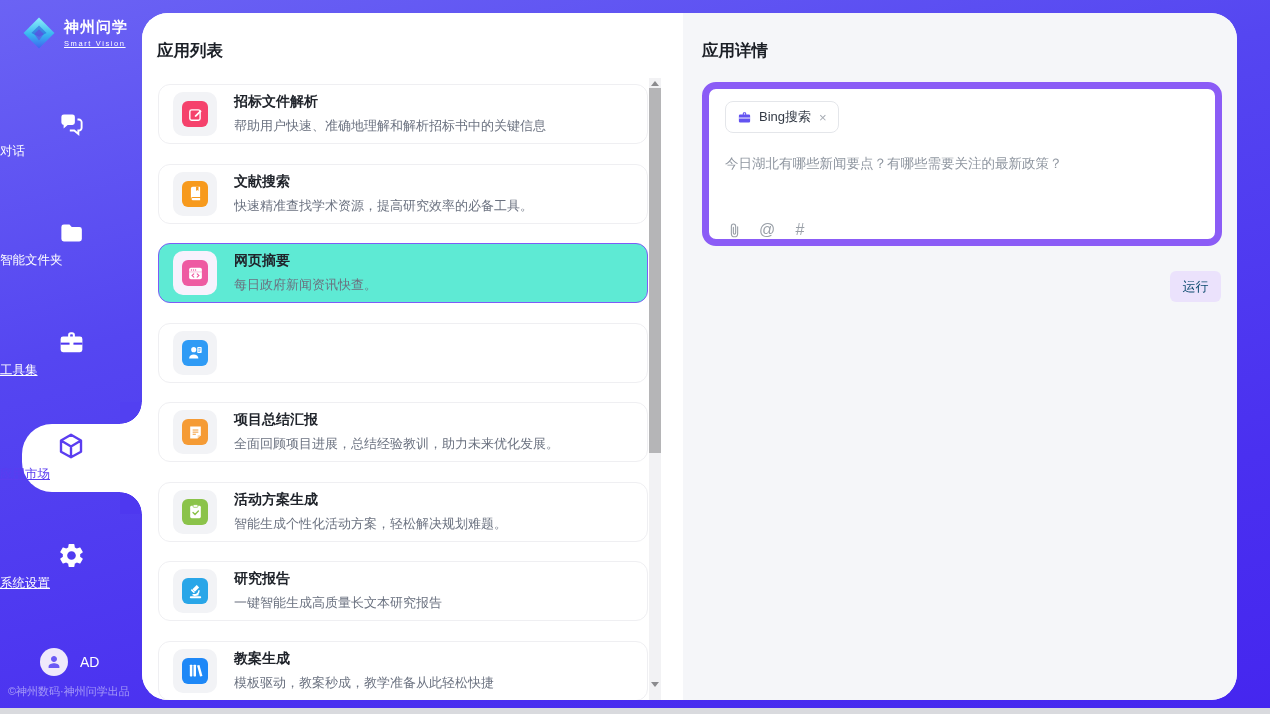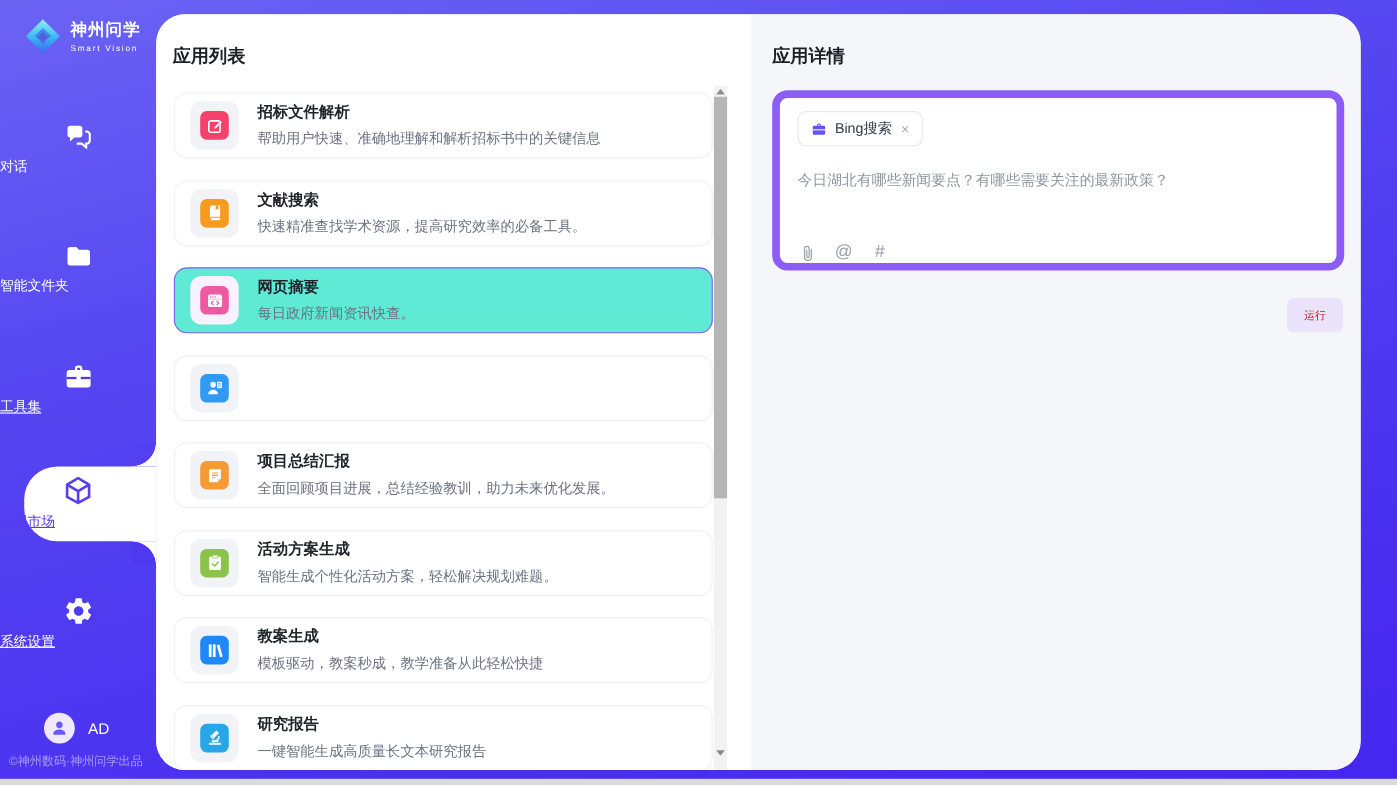--- a/index.html
+++ b/index.html
@@ -9,21 +9,21 @@
     position:relative;
     background:linear-gradient(165deg,#6b63f4 0%,#5546f1 35%,#4a30f0 75%,#4526ef 100%);
   }
   .bottom-edge { position:absolute; left:0; right:0; bottom:0; height:6px; background:#d9dade; }
 
   
   .sidebar { position:absolute; left:0; top:0; width:142px; height:714px; }
   .logo { position:absolute; left:20px; top:14px; display:flex; align-items:center; gap:6px; }
   .logo-diamond { width:38px; height:38px; flex:0 0 auto; }
   .logo-text .cn { color:#fff; font-size:15px; font-weight:bold; letter-spacing:1px; white-space:nowrap; }
-  .logo-text .en { color:#fff; font-size:7.5px; letter-spacing:1.6px; white-space:nowrap; margin-top:2px; }
+  .logo-text .en { color:#fff; font-size:7.5px; letter-spacing:1.6px; white-space:nowrap; margin-top:2px;text-decoration:underline; }
 
   .nav-item { position:absolute; left:0; width:142px; text-align:left; cursor:pointer; }
   .nav-item .nicon { display:flex; justify-content:center; margin-bottom:5px; }
   .nav-item .nlabel { color:#fff; font-size:12.5px; }
   .nav-item .nlabel.u { text-decoration:underline; }
   .nav-chat { top:111px; }
   .nav-folder { top:220px; }
   .nav-tools { top:328px; }
   .nav-settings { top:541px; }
 
@@ -74,21 +74,21 @@
     background:#fff; border:7px solid #8b5cf6; border-radius:14px; cursor:text; }
   .tool-tag { position:absolute; left:16px; top:12px; height:32px; display:inline-flex; align-items:center;
     gap:7px; padding:0 10px 0 11px; background:#fff; border:1px solid #e4e6ea; border-radius:8px; cursor:default; }
   .tool-tag .tag-label { font-size:13px; color:#333a45; }
   .tag-close { font-size:13px; color:#a6abb3; cursor:pointer; line-height:1; padding:0 1px; }
   .query-text { position:absolute; left:16px; top:66px; width:480px; font-size:13.5px; color:#8f96a0; }
   .attach-row { position:absolute; left:16px; top:130px; display:flex; align-items:center; gap:15px; }
   .attach-row .tool-btn { display:flex; align-items:center; justify-content:center; width:18px; height:22px;
     color:#9aa0a8; font-size:16px; cursor:pointer; }
   .run-btn { position:absolute; right:16px; top:258px; width:51px; height:31px; border:none; border-radius:6px;
-    background:#ebe2fc; color:#b91c1c; font-size:10px; font-family:inherit; cursor:pointer; }
+    background:#ebe2fc; color:#0c4a6e; font-size:13px; font-family:inherit; cursor:pointer; }
 </style>
 </head>
 <body>
 
 <div class="sidebar">
 
   <div class="logo">
     <svg class="logo-diamond" viewBox="0 0 40 40">
       <defs>
         <linearGradient id="lg1" x1="0" y1="0" x2="1" y2="1">
@@ -257,48 +257,48 @@
               </svg>
             </div>
           </div>
           <div class="app-texts">
             <div class="app-name">活动方案生成</div>
             <div class="app-desc">智能生成个性化活动方案，轻松解决规划难题。</div>
           </div>
         </div>
         <div class="app-card">
           <div class="icon-box">
-            <div class="glyph" style="background: rgb(30, 136, 247);">
-              <svg width="17" height="17" viewBox="0 0 24 24">
-                <rect x="4" y="3.8" width="3.5" height="16.5" rx=".8" fill="#fff"></rect>
-                <rect x="9.2" y="3.8" width="3.5" height="16.5" rx=".8" fill="#fff"></rect>
-                <path d="M14.2 5.1l3.4-.9 4.2 15.4-3.4.9z" fill="#fff"></path>
-              </svg>
-            </div>
-          </div>
-          <div class="app-texts">
-            <div class="app-name">教案生成</div>
-            <div class="app-desc">模板驱动，教案秒成，教学准备从此轻松快捷</div>
-          </div>
-        </div>
-        <div class="app-card">
-          <div class="icon-box">
             <div class="glyph" style="background: rgb(41, 166, 232);">
               <svg width="17" height="17" viewBox="0 0 24 24">
                 <path d="M13.7 2.8l3.4 3.4-6 6-3.4-3.4z" fill="#fff"></path>
                 <path d="M6.8 10l3 3" stroke="#fff" stroke-width="2.2" stroke-linecap="round"></path>
                 <path d="M9.5 17.2a7 7 0 0 0 7.5-7" stroke="#fff" stroke-width="2" fill="none"></path>
                 <rect x="7.5" y="15.4" width="9" height="2.2" rx="1.1" fill="#fff"></rect>
                 <rect x="4" y="18.8" width="16" height="2.6" rx="1.3" fill="#fff"></rect>
               </svg>
             </div>
           </div>
           <div class="app-texts">
             <div class="app-name">研究报告</div>
             <div class="app-desc">一键智能生成高质量长文本研究报告</div>
+          </div>
+        </div>
+        <div class="app-card">
+          <div class="icon-box">
+            <div class="glyph" style="background: rgb(30, 136, 247);">
+              <svg width="17" height="17" viewBox="0 0 24 24">
+                <rect x="4" y="3.8" width="3.5" height="16.5" rx=".8" fill="#fff"></rect>
+                <rect x="9.2" y="3.8" width="3.5" height="16.5" rx=".8" fill="#fff"></rect>
+                <path d="M14.2 5.1l3.4-.9 4.2 15.4-3.4.9z" fill="#fff"></path>
+              </svg>
+            </div>
+          </div>
+          <div class="app-texts">
+            <div class="app-name">教案生成</div>
+            <div class="app-desc">模板驱动，教案秒成，教学准备从此轻松快捷</div>
           </div>
         </div>
       </div>
     <div class="scrollbar">
       <div class="sb-up"></div>
       <div class="sb-thumb"></div>
       <div class="sb-down"></div>
     </div>
   </div>
 

